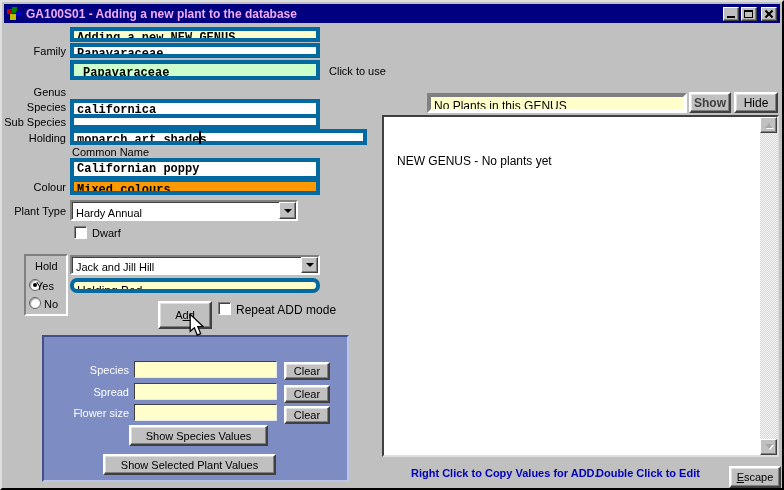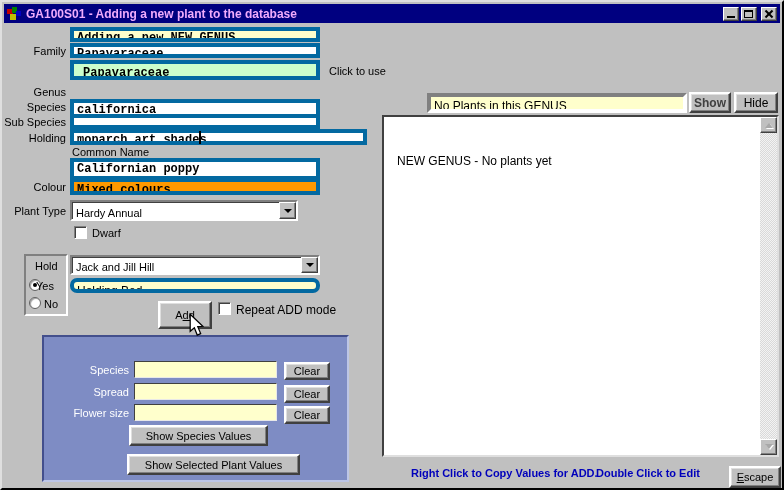--- a/index.html
+++ b/index.html
@@ -208,21 +208,21 @@
 
     <div class="vp-label" style="top:49px; left:0;">Spread</div>
     <div class="vp-field" style="top:46px;"></div>
     <div class="btn3d" style="left:240px; top:48px; width:46px; height:18px;">Clear</div>
 
     <div class="vp-label" style="top:70px; left:0;">Flower size</div>
     <div class="vp-field" style="top:67px;"></div>
     <div class="btn3d" style="left:240px; top:69px; width:46px; height:18px;">Clear</div>
 
     <div class="btn3d" style="left:85px; top:88px; width:139px; height:21px;">Show Species Values</div>
-    <div class="btn3d" style="left:83px; top:117px; width:173px; height:21px;">Show Selected Plant Values</div>
+    <div class="btn3d" style="left:59px; top:117px; width:173px; height:21px;">Show Selected Plant Values</div>
   </div>
 
   <div class="field" style="left:425px; top:91px; width:260px; height:20px; background:#ffffcc; font-family:'Liberation Sans',sans-serif; font-weight:normal; font-size:12px; padding-top:3px; border-color:#808080 #fff #fff #808080;">No Plants in this GENUS</div>
   <div class="btn3d" style="left:687px; top:90px; width:42px; height:21px; color:#404040; font-weight:bold; font-size:12px;">Show</div>
   <div class="btn3d" style="left:732px; top:90px; width:44px; height:21px; font-size:12px;">Hide</div>
 
   <div class="listbox">
     <div style="position:absolute; left:13px; top:37px; font-size:12px;">NEW GENUS - No plants yet</div>
     <div class="scrollbar">
       <div class="scroll-btn" style="top:0;">

